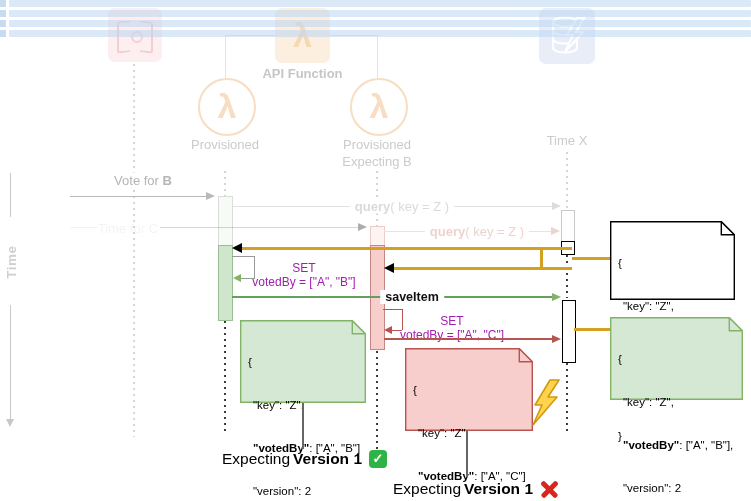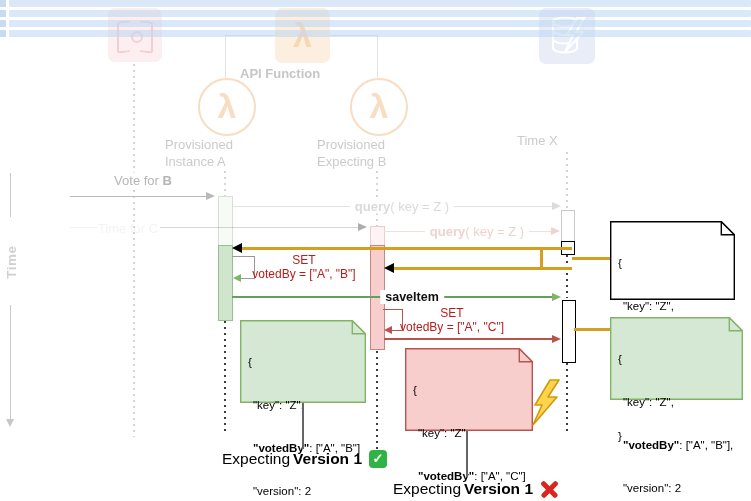--- a/index.html
+++ b/index.html
@@ -28,42 +28,42 @@
   .gw-c{position:absolute;left:23px;top:23px;width:8px;height:8px;border:2px solid rgba(226,130,145,.28);border-radius:50%;}
   .fn-icon{left:275px;top:8px;width:55px;height:55px;background:#fcefdf;color:#f6d9b4;
            font-size:34px;font-weight:bold;text-align:center;line-height:55px;}
   .ddb-icon{left:539px;top:8px;width:56px;height:56px;background:#e9edf8;}
   .tbl-icon{left:544px;top:87px;width:46px;height:38px;opacity:.55;}
   .tbl-row{position:absolute;left:0;height:7px;width:100%;}
   .tbl-cell{position:absolute;left:0;width:6px;height:7px;background:#9cc0e6;}
   .tbl-bar{position:absolute;left:9px;right:0;height:7px;background:#bcd7f2;border-radius:1px;}
   .lam-circle{position:absolute;width:54px;height:54px;border:2px solid #f7ddc2;border-radius:50%;
               color:#f7ddc2;font-size:34px;font-weight:bold;text-align:center;line-height:52px;background:#fff;}
-  .hdr-label{position:absolute;color:#cbcbcb;font-size:13px;text-align:left;white-space:nowrap;}
+  .hdr-label{position:absolute;color:#cbcbcb;font-size:13px;text-align:center;white-space:nowrap;}
   .hdr-bold{font-weight:bold;color:#c6c6c6;}
   .topline{position:absolute;border-top:1px solid #e4e4e4;}
   .topline-v{position:absolute;border-left:1px solid #e4e4e4;width:0;}
   
   .bar{position:absolute;background:#fff;}
   .a-bar-top{left:218px;top:196px;width:13px;height:49px;background:#f7fbf6;border:1px solid #dcdcdc;}
   .a-bar-main{left:218px;top:245px;width:13px;height:74px;background:#cfe6cd;border:1px solid #97bf91;}
   .b-bar-top{left:370px;top:226px;width:13px;height:19px;background:#fdf3f2;border:1px solid #eccdc9;}
   .b-bar-main{left:370px;top:245px;width:13px;height:103px;background:#f8cecc;border:1px solid #c48683;}
   .tx-bar1a{left:561px;top:210px;width:12px;height:32px;border:1px solid #c9c9c9;}
   .tx-bar1b{left:561px;top:241px;width:12px;height:12px;border:1px solid #000;}
   .tx-bar2{left:562px;top:300px;width:12px;height:61px;border:1px solid #000;}
   
   .msg{position:absolute;transform:translate(-50%,-50%);background:#fff;padding:0 5px;
        white-space:nowrap;font-size:13px;}
   .lbl-gray{color:#b5b5b5;}
   .lbl-faded{color:#dadada;}
   .lbl-pink{color:#edd3cf;}
   .ghost{color:rgba(80,80,80,.07);}
   .loop-lbl{position:absolute;transform:translate(-50%,-50%);text-align:center;font-size:12px;
-            color:#b91c1c;line-height:14px;white-space:nowrap;}
+            color:#a21caf;line-height:14px;white-space:nowrap;margin-top:8px;}
   .saveitem{font-weight:bold;font-size:12.5px;color:#111;}
   
   .note{position:absolute;}
   .note svg{position:absolute;left:0;top:0;}
   .note-text{position:absolute;left:0;top:0;right:0;bottom:0;padding:6px 0 0 8px;
              font-size:11.5px;line-height:14.4px;color:#000;white-space:pre;}
   .note-text .ind{padding-left:5px;}
   .bold-voted .vlabel{font-weight:bold;}
   
   .conn{position:absolute;width:2px;background:#666;}
@@ -96,21 +96,20 @@
   </div>
   <div class="dotv dot-light" style="left:133px;top:64px;height:373px;"></div>
 
   <div class="sq-icon fn-icon">λ</div>
   <div class="hdr-label hdr-bold" style="left:240px;top:66px;width:125px;">API Function</div>
 
   <div class="lam-circle" style="left:198px;top:78px;">λ</div>
   <div class="lam-circle" style="left:350px;top:78px;">λ</div>
   <div class="hdr-label" style="left:165px;top:136px;width:120px;line-height:17px;">
     <div>Provisioned</div>
-    <div>Instance A</div>
   </div>
   <div class="hdr-label" style="left:317px;top:136px;width:120px;line-height:17px;">
     <div>Provisioned</div>
     <div>Expecting B</div>
   </div>
 
   <div class="sq-icon ddb-icon">
     <svg width="56" height="56" viewBox="0 0 56 56">
       <g stroke="#fff" stroke-width="2.2" fill="none">
         <ellipse cx="26" cy="14" rx="12" ry="4.5"></ellipse>

